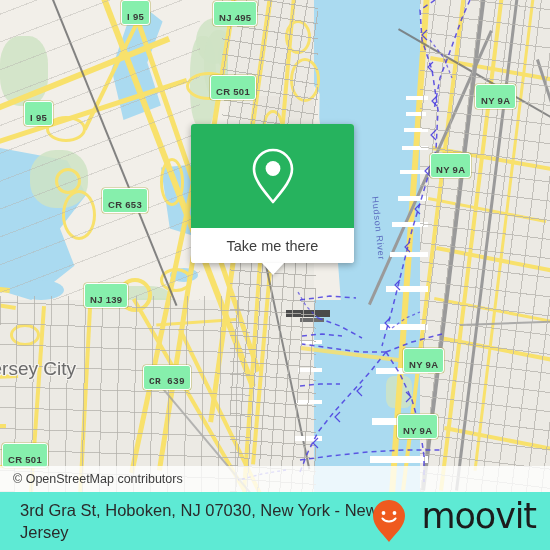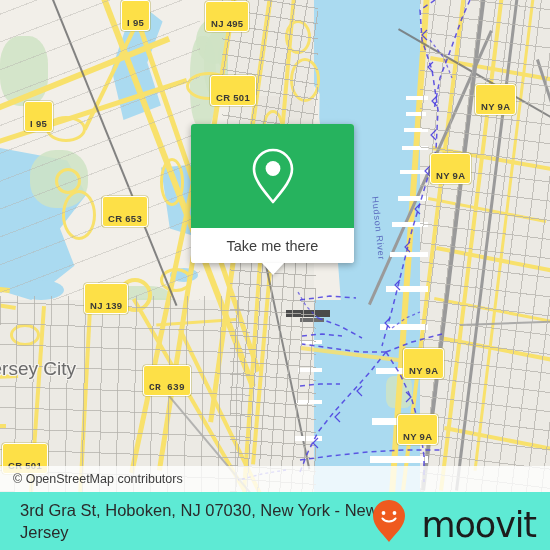--- a/index.html
+++ b/index.html
@@ -46,28 +46,28 @@
   .rd { position: absolute; background: #f7e27a; }
   .rd.m { background: #f8e16c; }
   .rd.w { background: #ffffff; }
   .rd.g { background: #9b9b9b; }
   .rd.dk { background: #6f6f6f; }
   .rail { position: absolute; background: #8a8a8a; }
 
   
   .shield {
     position: absolute;
-    background: #fde047;
+    background: #86efac;
     border: 1.6px solid #ffffff;
     border-radius: 3px;
     color: #3a3a38;
     font-size: 9.5px;
     font-weight: bold;
     letter-spacing: .3px;
-    padding: 17px 5px 2px 5px;
+    padding: 11px 5px 2px 5px;
     line-height: 10px;
     white-space: nowrap;
     box-shadow: 0 0 0 .6px rgba(160,150,30,.55);
     font-family: "Liberation Sans", sans-serif;
   }
 
   
   .place {
     position: absolute;
     color: #6b6b6b;
@@ -175,21 +175,21 @@
     color: #2b2b2b;
     font-size: 16.5px;
     line-height: 22px;
     font-family: "Liberation Sans", sans-serif;
   }
   #brand {
     position: absolute;
     right: 14px; top: 50%;
     transform: translateY(-50%);
     display: flex;
-    align-items: flex-end;
+    align-items: flex-start;
     gap: 16px;
   }
   #brand-pin { display: block; }
   #brand-text {
     color: #1c1c1c;
     font-size: 35px;
     font-weight: 500;
     letter-spacing: -1.1px;
     line-height: 35px;
     font-family: "DejaVu Sans", sans-serif;
@@ -377,26 +377,26 @@
         <path d="M 390 318 l -5 5 l 5 5"></path>
         <path d="M 362 386 l -5 5 l 5 5"></path>
           <path d="M 340 412 l -5 5 l 5 5"></path>
         <path d="M 318 438 l -5 5 l 5 5"></path>
         <path d="M 406 392 l 5 5 l -5 5"></path>
           <path d="M 418 424 l 5 5 l -5 5"></path>
       </g>
     </svg>
 
     <div class="shield" style="left:121px;top:0px;">I 95</div>
-    <div class="shield" style="left:205px;top:1px;">NJ 495</div>
+    <div class="shield" style="left:213px;top:1px;">NJ 495</div>
     <div class="shield" style="left:210px;top:75px;">CR 501</div>
     <div class="shield" style="left:475px;top:84px;">NY 9A</div>
     <div class="shield" style="left:24px;top:101px;">I 95</div>
     <div class="shield" style="left:430px;top:153px;">NY 9A</div>
-    <div class="shield" style="left:102px;top:196px;">CR 653</div>
+    <div class="shield" style="left:102px;top:188px;">CR 653</div>
     <div class="shield" style="left:68px;top:283px;margin-left:16px;">NJ 139</div>
     <div class="shield" style="left:403px;top:348px;">NY 9A</div>
     <div class="shield" style="left:143px;top:365px;font-family:Liberation Mono, monospace;">CR 639</div>
     <div class="shield" style="left:397px;top:414px;">NY 9A</div>
     <div class="shield" style="left:2px;top:443px;">CR 501</div>
 
     <div class="place" style="left:-18px;top:358px;font-size:19px;">Jersey City</div>
 
     <div class="river-label" style="left:380px;top:196px;">Hudson River</div>
 

